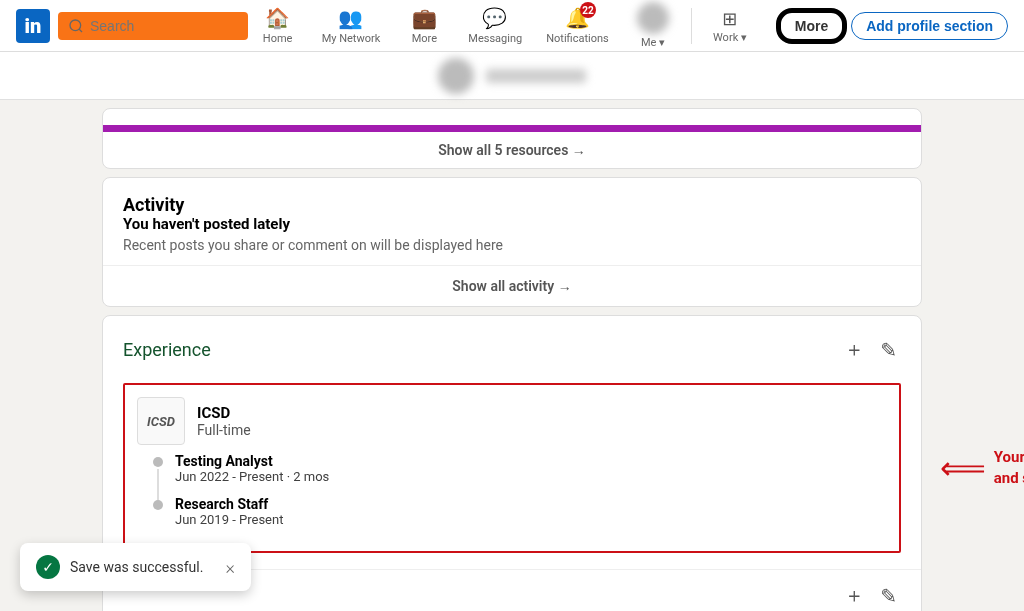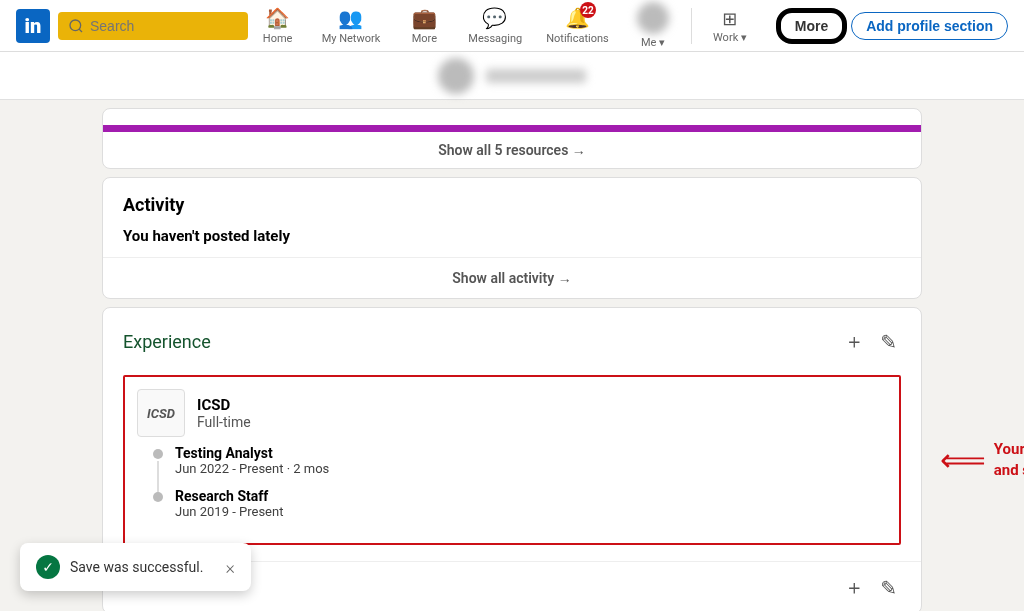--- a/index.html
+++ b/index.html
@@ -20,21 +20,21 @@
     .navbar-logo {
       width: 34px; height: 34px;
       background: #0a66c2;
       border-radius: 4px;
       display: flex; align-items: center; justify-content: center;
       color: white; font-weight: 900; font-size: 20px;
       margin-right: 8px; flex-shrink: 0;
     }
     .navbar-search {
       display: flex; align-items: center;
-      background: #eab308;
+      background: #f97316;
       border-radius: 4px;
       padding: 6px 10px;
       width: 240px;
       gap: 6px;
     }
     .navbar-search input {
       border: none; background: transparent; outline: none;
       font-size: 14px; color: #333; width: 100%;
     }
     .search-icon-svg { color: #666; flex-shrink: 0; }
@@ -126,21 +126,20 @@
       padding: 10px;
       font-size: 14px; color: #555; font-weight: 600;
       cursor: pointer;
       border-top: 7px solid #a21caf;
       margin: 0 -20px -16px;
     }
 
     
     .activity-header {
       display: flex; align-items: flex-start; justify-content: space-between;
-      margin-bottom: 12px;
     }
     .activity-title { font-size: 18px; font-weight: 700; color: #000; }
     .btn-start-post {
       border: 1.5px solid #0a66c2; border-radius: 16px; padding: 5px 16px;
       font-size: 14px; color: #0a66c2; background: white; cursor: pointer;
       font-weight: 600;
     }
     .activity-empty-title { font-size: 15px; font-weight: 700; color: #000; margin-bottom: 4px; }
     .activity-empty-sub { font-size: 14px; color: #666; }
     .show-all-activity {
@@ -304,20 +303,21 @@
     <div class="card">
       <div class="show-all-link">Show all 5 resources →</div>
     </div>
 
     <div class="card">
       <div class="activity-header">
         <span class="activity-title">Activity</span>
       </div>
       <div>
         <div class="activity-empty-title">You haven't posted lately</div>
+        <div class="activity-empty-sub">Recent posts you share or comment on will be displayed here</div>
       </div>
       <div class="show-all-activity">Show all activity →</div>
     </div>
 
     <div class="card" style="position:relative;">
       <div class="experience-header">
         <span class="experience-title">Experience</span>
         <div class="exp-actions">
           <button class="icon-btn">＋</button>
           <button class="icon-btn">✎</button>

